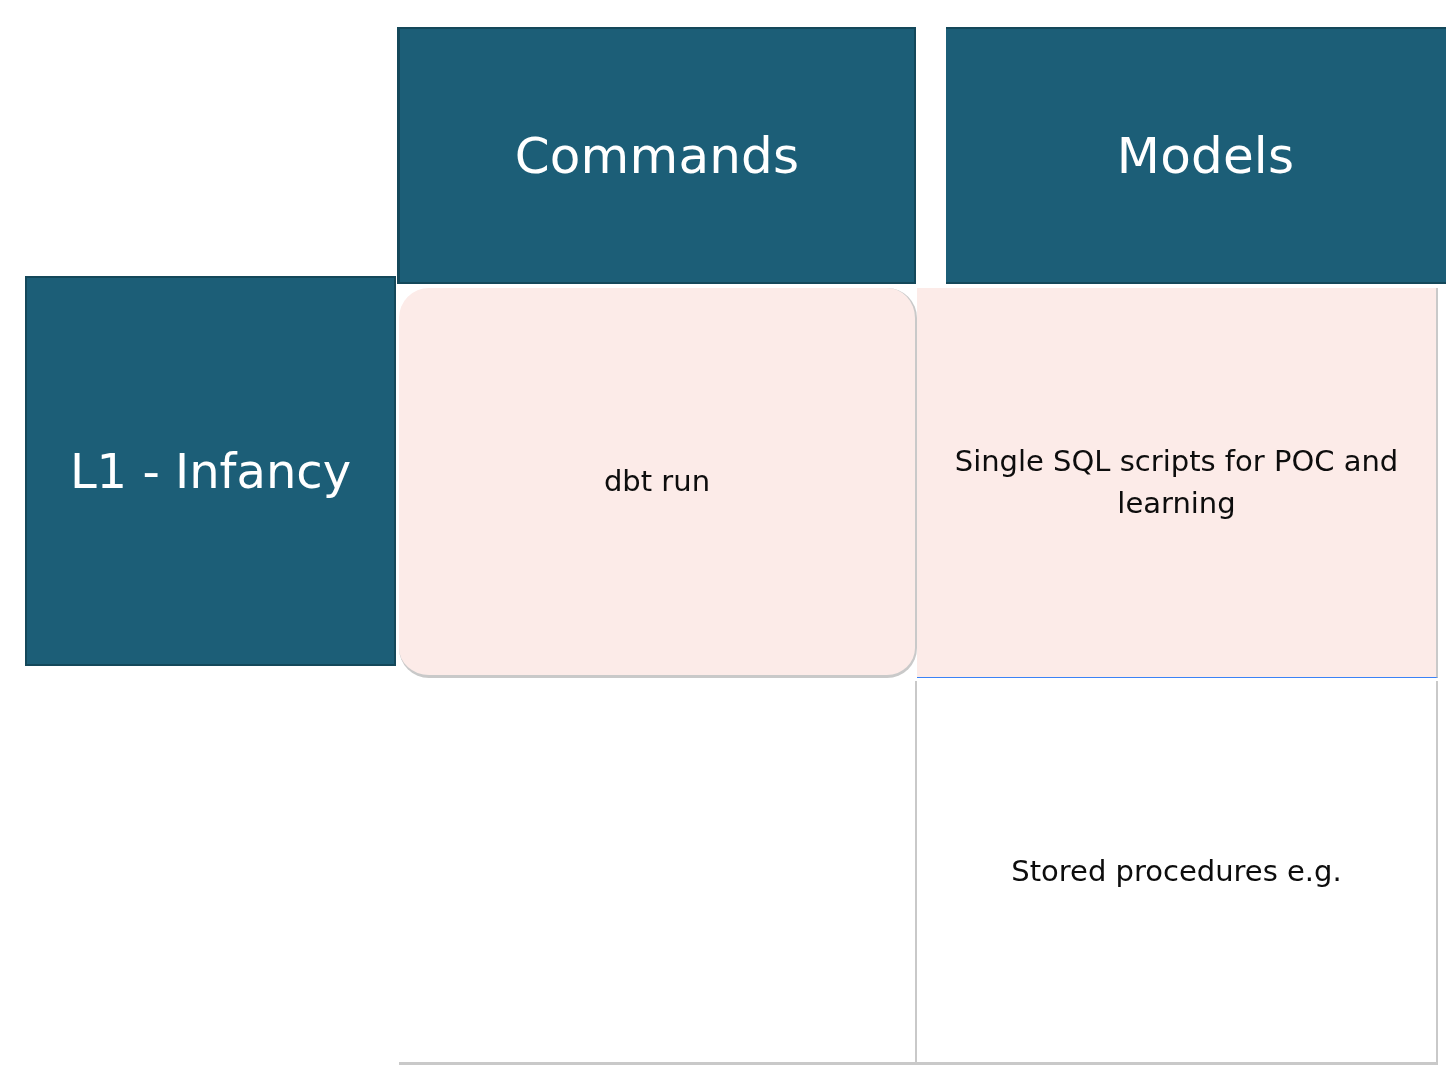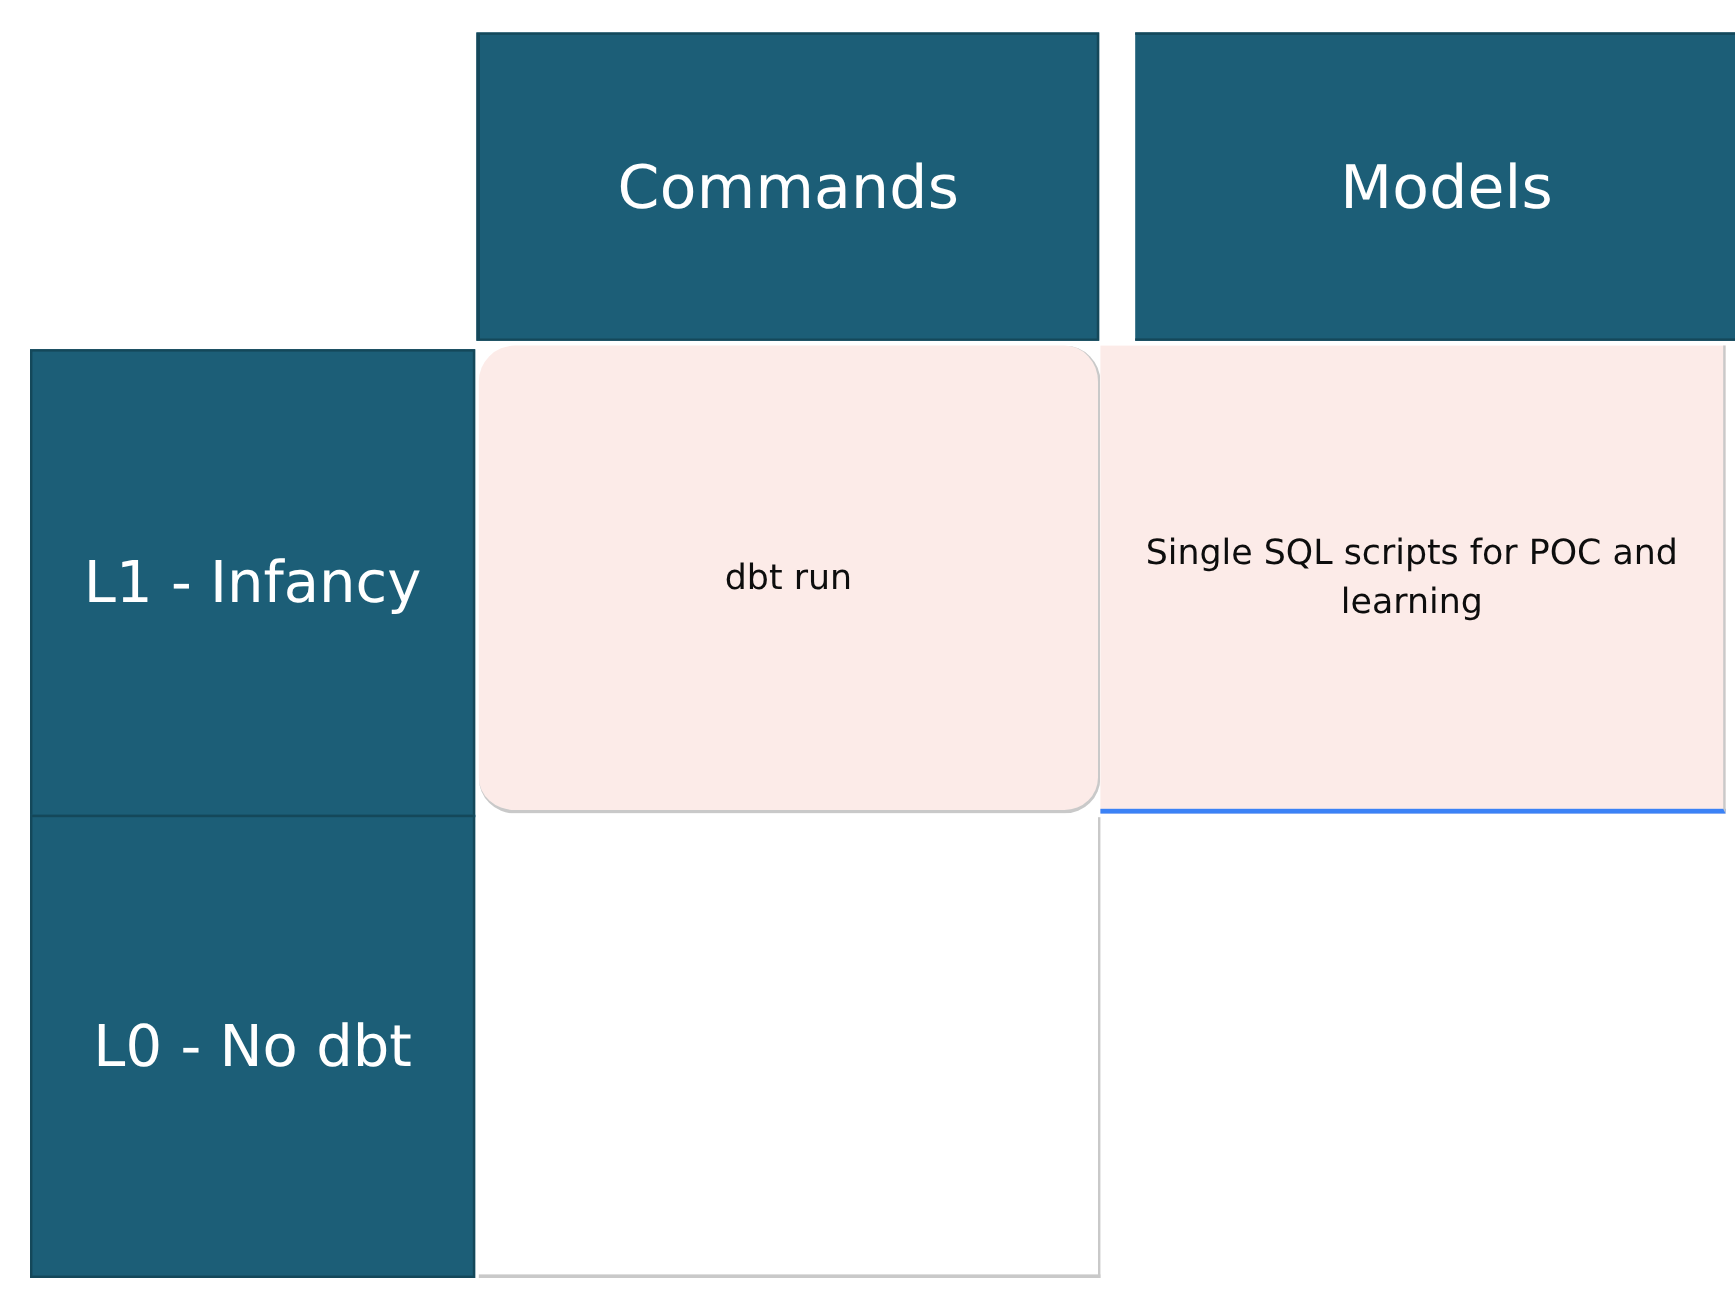--- a/index.html
+++ b/index.html
@@ -66,21 +66,21 @@
   .rowlabel {
     background: #1C5E77;
     color: #ffffff;
     font-size: 48px;
     font-weight: 400;
     left: 25px;
     width: 371px;
     border: 2px solid #14485a;
   }
   .rowlabel-l1 {
-    top: 291px;
+    top: 276px;
     height: 390px;
   }
   .rowlabel-l0 {
     top: 679px;
     height: 386px;
   }
 
   
   .body-cell {
     color: #0d0d0d;
@@ -100,21 +100,21 @@
     border-right: 2px solid #c9c9c9;
     border-bottom: 3px solid #c9c9c9;
     border-radius: 30px;
   }
   .c-l1-models {
     left: 917px;
     top: 288px;
     width: 521px;
     height: 390px;
     border-right: 2px solid #c9c9c9;
-    border-bottom: 4px solid #3b82f6;
+    border-bottom: 1px solid #3b82f6;
   }
   .c-l0-commands {
     left: 399px;
     top: 681px;
     width: 518px;
     height: 384px;
     border-right: 2px solid #c9c9c9;
     border-bottom: 3px solid #c9c9c9;
   }
   .c-l0-models {
@@ -157,22 +157,22 @@
   </div>
 
   <div class="cell body-cell body-pink c-l1-commands">
     <span class="celltext">dbt run</span>
   </div>
 
   <div class="cell body-cell body-pink c-l1-models">
     <span class="celltext">Single SQL scripts for POC and learning</span>
   </div>
 
-  <div class="cell rowlabel rowlabel-l0">
-    <span class="celltext">L0 - No dbt</span>
-  </div>
 
   <div class="cell body-cell body-white c-l0-commands">
     <span class="celltext"></span>
   </div>
 
+  <div class="cell body-cell body-white c-l0-models">
+    <span class="celltext">Stored procedures e.g.</span>
+  </div>
 
 </div>
 
 </body></html>

